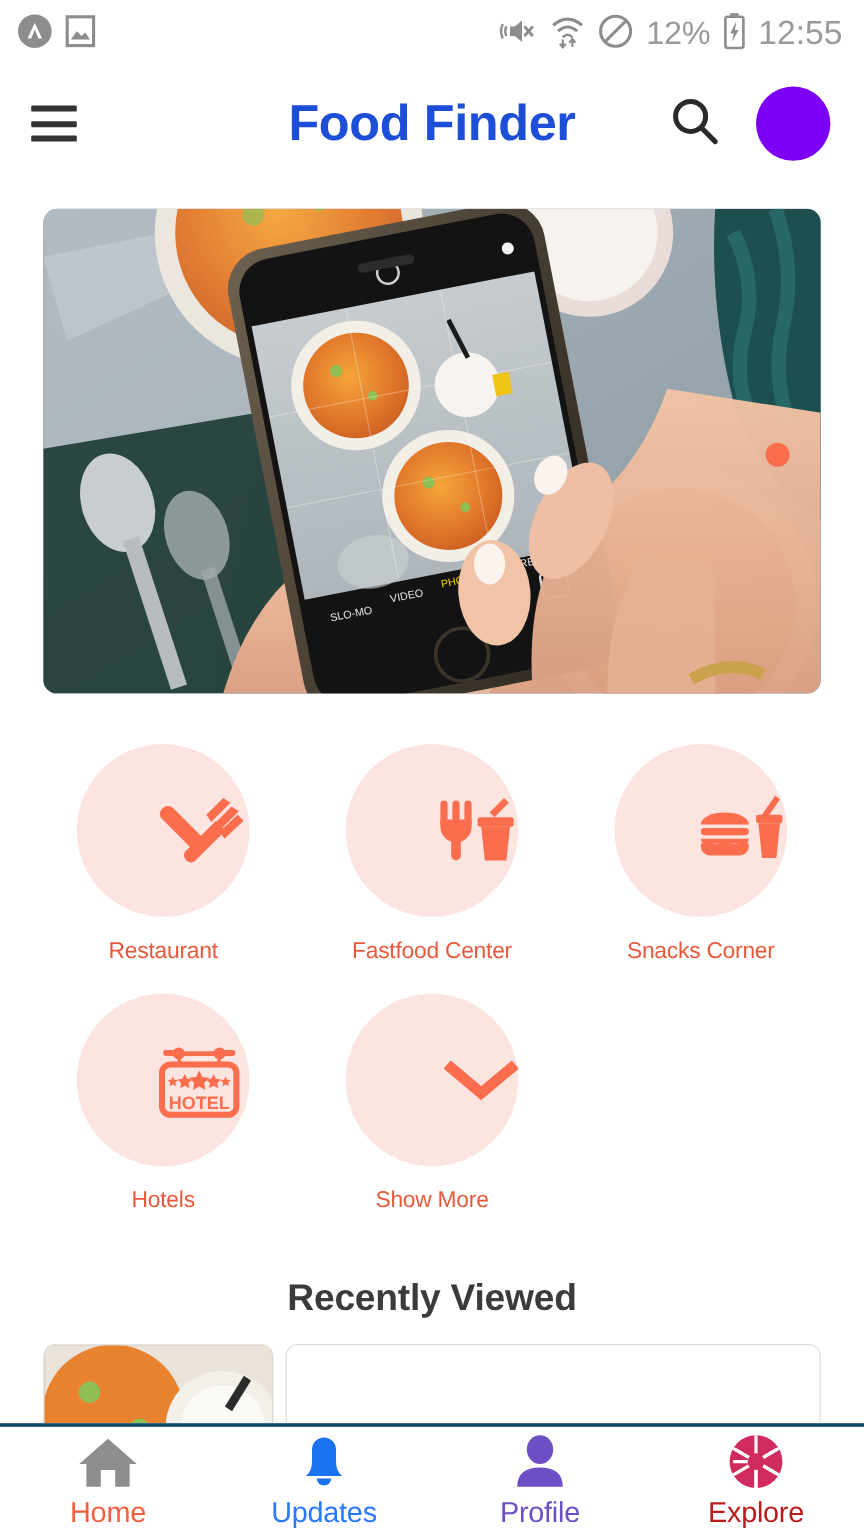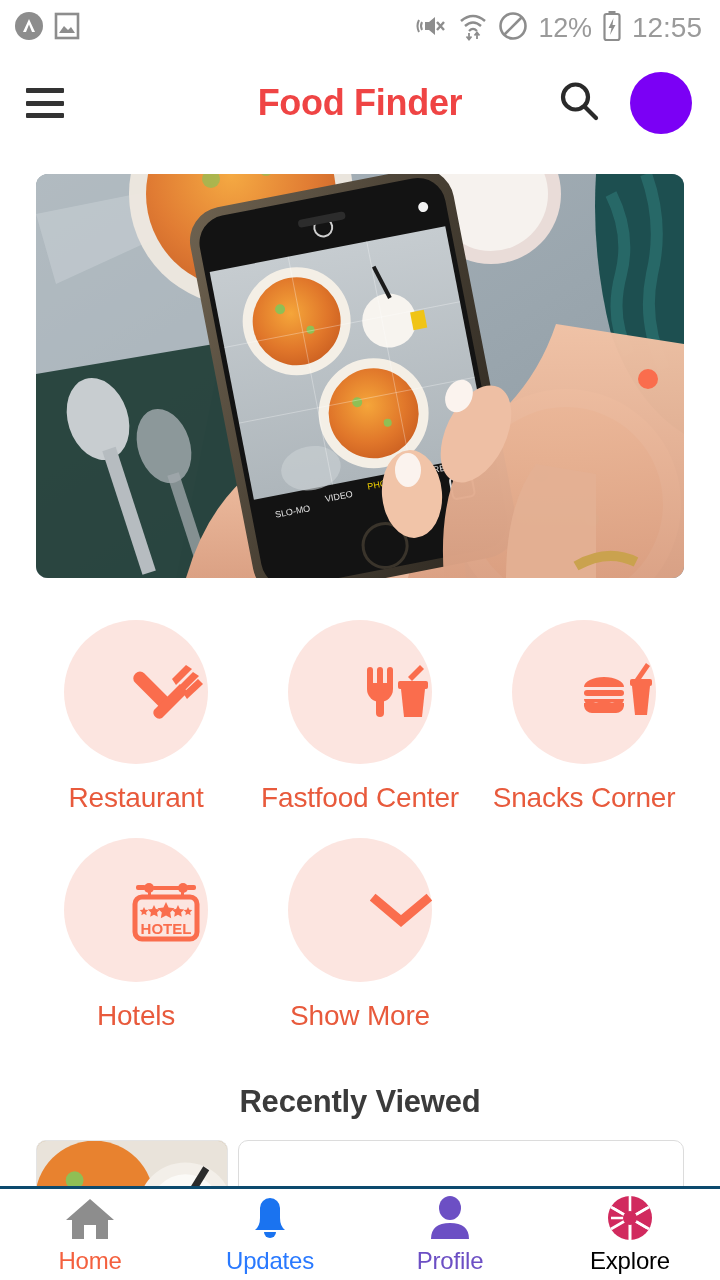--- a/index.html
+++ b/index.html
@@ -67,23 +67,23 @@
     display: block;
     height: 5px;
     width: 100%;
     background: #333333;
     border-radius: 1px;
   }
   .app-title {
     position: absolute;
     left: 0; right: 0;
     text-align: center;
-    font-size: 36px;
+    font-size: 42px;
     font-weight: bold;
-    color: #ef4444;
+    color: #1d4ed8;
     letter-spacing: -0.3px;
     pointer-events: none;
   }
   .app-bar-right {
     margin-left: auto;
     display: flex;
     align-items: center;
     gap: 28px;
     z-index: 2;
   }
@@ -136,21 +136,21 @@
     height: 144px;
     border-radius: 50%;
     background: #FCE5E0;
     display: flex;
     align-items: center;
     justify-content: flex-end;
   }
   .cat-circle svg { display: block; }
   .cat-label {
     margin-top: 18px;
-    font-size: 28px;
+    font-size: 19px;
     color: #E85A3C;
     text-align: center;
     letter-spacing: -0.2px;
     white-space: nowrap;
   }
 
   
   .recent-title {
     margin-top: 52px;
     text-align: center;
@@ -562,17 +562,17 @@
             <path d="M24 2 L24 24 L7 14"></path>
             <path d="M43 13 L24 24 L24 46"></path>
             <path d="M43 35 L24 24 L41 14"></path>
             <path d="M5 35 L24 24 L7 34"></path>
             <path d="M24 46 L24 24 L41 34"></path>
             <path d="M5 13 L24 24 L5 24"></path>
           </g>
           <circle cx="24" cy="24" r="7" fill="#D12A5E"></circle>
         </svg>
       </div>
-      <div class="nav-label" style="color:#000000">Explore</div>
+      <div class="nav-label" style="color:#b91c1c">Explore</div>
     </div>
   </div>
 
 </div>
 
 </body></html>

